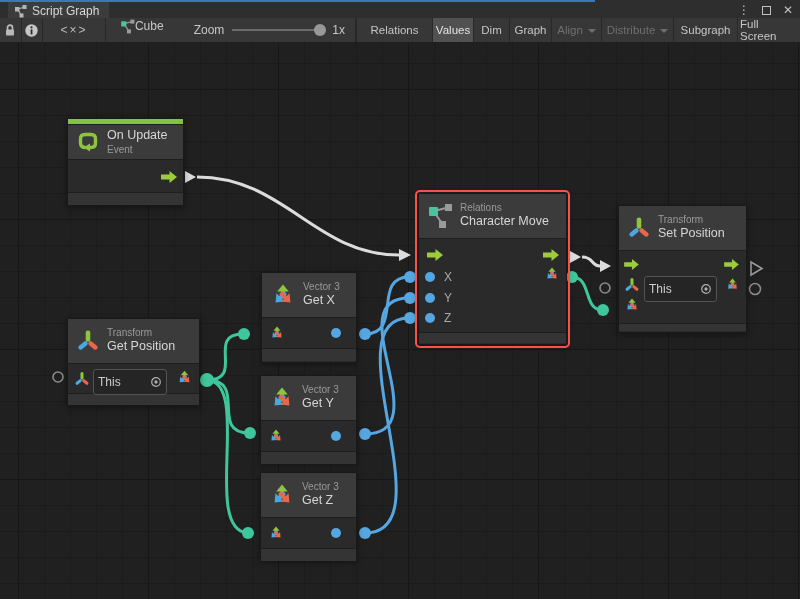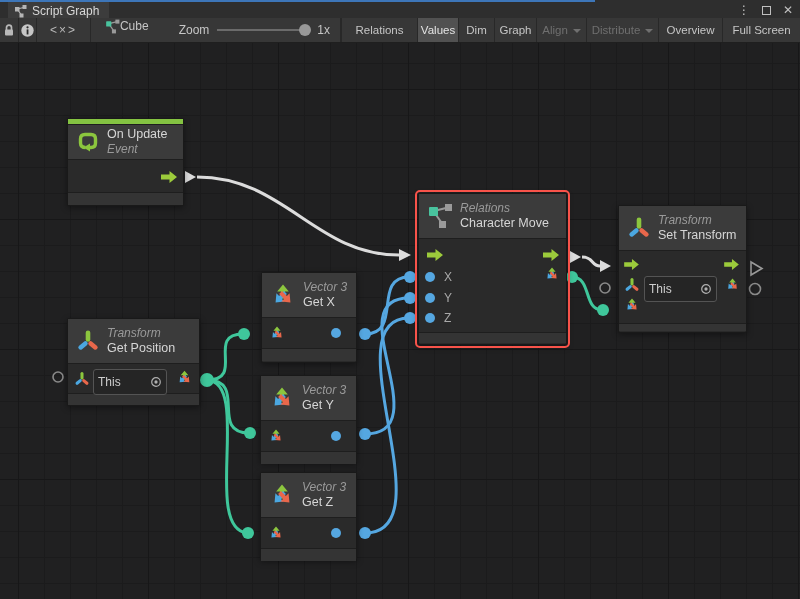--- a/index.html
+++ b/index.html
@@ -27,41 +27,41 @@
   .zoom-group { display:flex; align-items:center; gap:8px; padding:0 10px 0 16px; flex:1; border-right:1px solid #282828; }
   .zoom-track { position:relative; width:92px; height:2px; background:#6b6b6b; }
   .zoom-handle { position:absolute; right:-2px; top:-5px; width:12px; height:12px; border-radius:50%; background:#989898; }
   .tb-actions { display:flex; align-items:stretch; }
   .tb-actions .tb-btn { font-size:11.5px; padding:0 2px; border-left:1px solid #282828; border-right:0; }
   .tb-actions .tb-btn.active { background:#515151; color:#e4e4e4;text-align:center; }
   .tb-actions .tb-btn.disabled { color:#6f6f6f; }
   .caret { width:0; height:0; border-left:4px solid transparent; border-right:4px solid transparent;
     border-top:4px solid #6f6f6f; margin-left:5px; margin-top:2px; }
   .w-rel{width:76px}.w-val{width:41px}.w-dim{width:36px}.w-car{width:42px}.w-ali{width:50px}
-  .w-dis{width:72px}.w-ove{width:64px}.w-ful{width:78px}
+  .w-dis{width:72px}.w-ove{width:64px}.w-ful{width:63px}
 
   
   .canvas { position:absolute; left:0; top:43px; width:800px; height:556px; background-color:#202021;
     background-image:
       linear-gradient(#171718 1px, transparent 1px),
       linear-gradient(90deg, #171718 1px, transparent 1px),
       linear-gradient(#1b1b1c 1px, transparent 1px),
       linear-gradient(90deg, #1b1b1c 1px, transparent 1px);
     background-size:130px 130px,130px 130px,26px 26px,26px 26px;
     background-position:18px 46px,18px 46px,18px 20px,18px 20px; }
   svg.wires { position:absolute; left:0; top:-43px; width:800px; height:599px; z-index:1; }
 
   
   .node { position:absolute; z-index:2; background:#2a2a2a; border:1px solid #191919; border-radius:2px;
     box-shadow:0 2px 6px rgba(0,0,0,.4); }
   .node.selected { outline:2px solid #f8534a; outline-offset:1px; }
   .colorbar { height:6px; background:#84c342; border-bottom:1px solid #1e1e1e; }
   .hdr { background:#3b3b3b; display:flex; align-items:center; gap:7px; padding:0 8px; }
   .hdr .txt { display:flex; flex-direction:column; line-height:1.25; }
-  .type-label { font-size:12px; color:#9a9a9a;font-style:italic; }
+  .type-label { font-size:10px; color:#9a9a9a; }
   .node-title { font-size:12.5px; color:#d6d6d6; }
   .bdy { position:relative; border-top:1px solid #1e1e1e; background:#2a2a2a; }
   .ftr { border-top:1px solid #1e1e1e; background:#343434; }
   .port-dot { position:absolute; width:10px; height:10px; border-radius:50%; background:#55a7e1; }
   .port-label { position:absolute; font-size:12px; color:#a9a9a9; }
   .this-field { position:absolute; height:20px; background:#252525; border:1px solid #545454; border-radius:3px;
     display:flex; align-items:center; padding:12px 4px; color:#cecece; font-size:12px; }
   .this-field .grow { flex:1; }
   .abs { position:absolute; }
 
@@ -183,21 +183,21 @@
     <div class="tb-btn w-dim">Dim</div>
     <div class="tb-btn w-car">Graph</div>
     <div class="tb-btn w-ali disabled">
       <span>Align</span>
       <span class="caret"></span>
     </div>
     <div class="tb-btn w-dis disabled">
       <span>Distribute</span>
       <span class="caret"></span>
     </div>
-    <div class="tb-btn w-ove">Overview</div>
+    <div class="tb-btn w-ove">Subgraph</div>
     <div class="tb-btn w-ful">Full Screen</div>
   </div>
 </div>
 
 <div class="canvas">
 
   <svg class="wires" viewBox="0 0 800 599">
 
     <g fill="#dcdcdc">
       <polygon points="185,171 196,177 185,183"></polygon>
@@ -383,21 +383,21 @@
     <div class="ftr"></div>
   </div>
 
   <div class="node" id="n-setpos">
     <div class="hdr hdr2">
       <svg width="24" height="24">
           <use href="#i-transform"></use>
         </svg>
       <div class="txt">
         <span class="type-label">Transform</span>
-        <span class="node-title">Set Transform</span>
+        <span class="node-title">Set Position</span>
       </div>
     </div>
     <div class="bdy">
       <svg class="abs" style="left:5px;top:8px" width="15" height="11">
           <use href="#i-arrow"></use>
         </svg>
       <svg class="abs" style="right:7px;top:8px" width="15" height="11">
           <use href="#i-arrow"></use>
         </svg>
       <svg class="abs" style="left:5px;top:26px" width="16" height="16">

